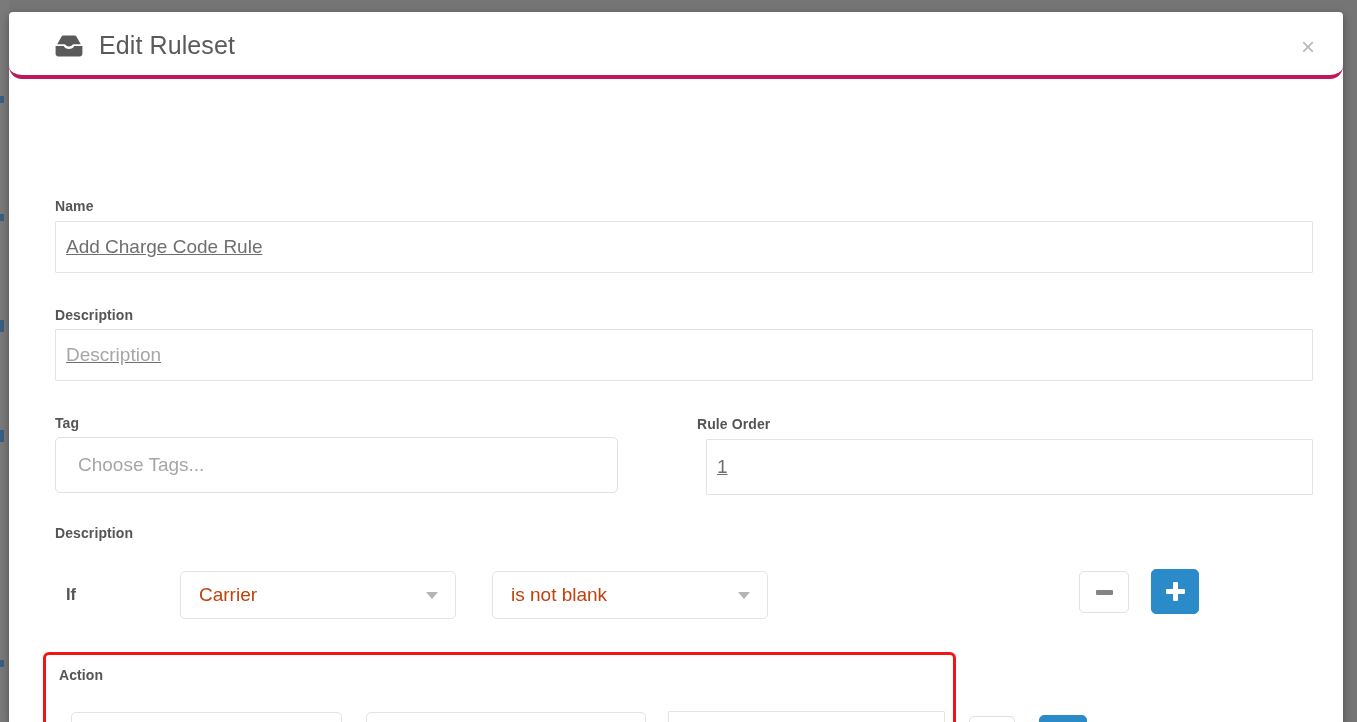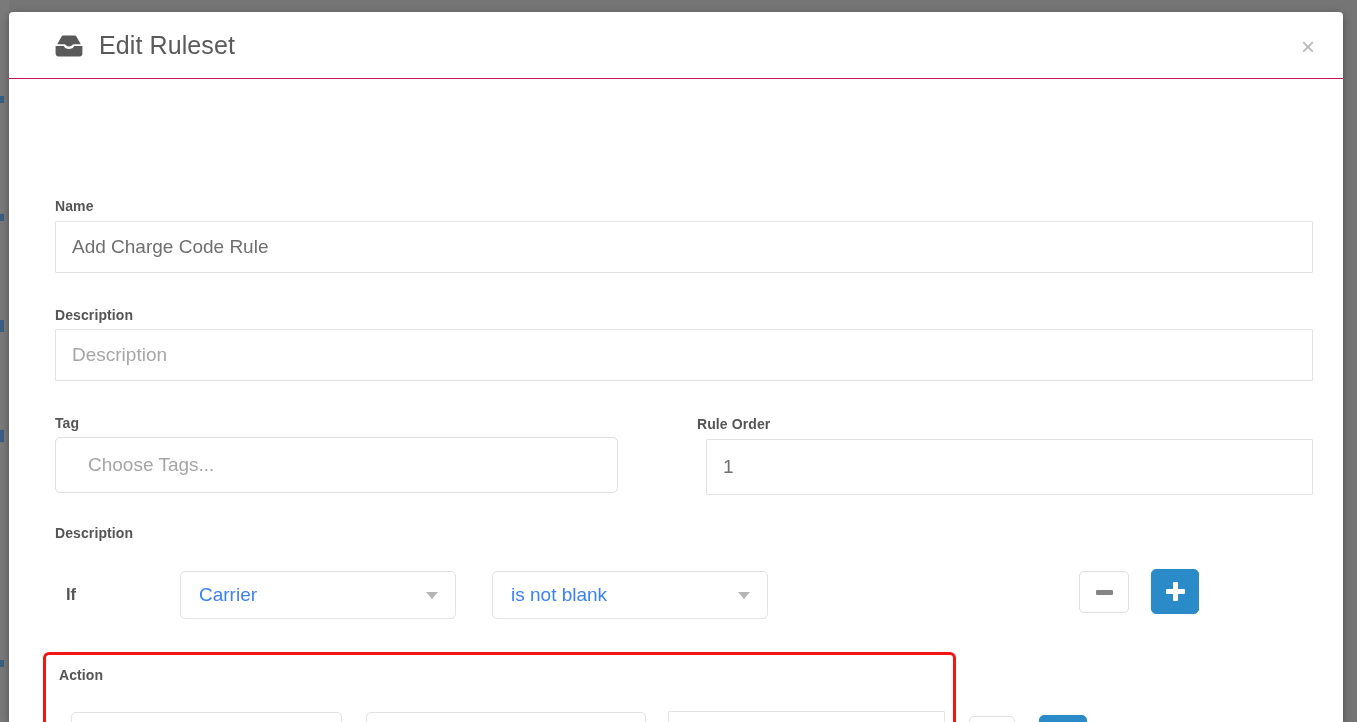--- a/index.html
+++ b/index.html
@@ -36,21 +36,22 @@
     height: 710px;
     background: #ffffff;
     border-radius: 4px 4px 0 0;
     box-shadow: 0 3px 9px rgba(0,0,0,.35);
   }
 
   
   .modal-header {
     position: relative;
     height: 67px;
-    border-bottom: 1px solid #be185d;
+    border-bottom: 4px solid #be185d;
+    border-radius: 13px;
   }
   .modal-title {
     position: absolute;
     left: 45px; top: 19px;
     display: flex;
     align-items: center;
     gap: 15px;
     font-size: 25px;
     color: #5a5a5a;
     letter-spacing: .1px;
@@ -87,36 +88,37 @@
     font-size: 19px;
     color: #6f6f6f;
     background: #fff;
     border: 1px solid #e3e3e3;
     outline: none;
   }
   .ctrl::placeholder { color: #a6a6a6; }
 
   .input-square {
     border-radius: 1px;
-    padding: 0 16px;
+    padding: 0 10px;
+    text-decoration: underline;
   }
   .rounded { border-radius: 5px; }
 
   
   .lbl-name   { position: absolute; left: 46px; top: 119px; }
   .inp-name   { position: absolute; left: 46px; top: 142px; width: 1258px; height: 52px; }
 
   
   .lbl-desc   { position: absolute; left: 46px; top: 228px; }
   .inp-desc   { position: absolute; left: 46px; top: 250px; width: 1258px; height: 52px; }
 
   
   .lbl-tag    { position: absolute; left: 46px; top: 336px; }
   .inp-tag    { position: absolute; left: 46px; top: 358px; width: 563px; height: 56px;
-                border-color: #e0e0e0; padding: 0 32px; }
+                border-color: #e0e0e0; padding: 0 22px; }
 
   
   .lbl-order  { position: absolute; left: 688px; top: 337px; }
   .inp-order  { position: absolute; left: 697px; top: 360px; width: 607px; height: 56px; }
 
   
   .lbl-comp   { position: absolute; left: 46px; top: 446px; }
   .lbl-if     { position: absolute; left: 57px; top: 506px; font-size: 16.5px;
                 font-weight: bold; color: #555; }
 
@@ -127,21 +129,21 @@
     border: 1px solid #e3e3e3;
     border-radius: 5px;
     display: flex;
     align-items: center;
     cursor: pointer;
   }
   .selectbox .sel-text {
     flex: 1;
     padding-left: 18px;
     font-size: 19px;
-    color: #3b82f6;
+    color: #c2410c;
     white-space: nowrap;
     overflow: hidden;
   }
   .caret {
     width: 0; height: 0;
     border-left: 6px solid transparent;
     border-right: 6px solid transparent;
     border-top: 7px solid #b5b5b5;
     margin-right: 17px;
     flex: 0 0 auto;

